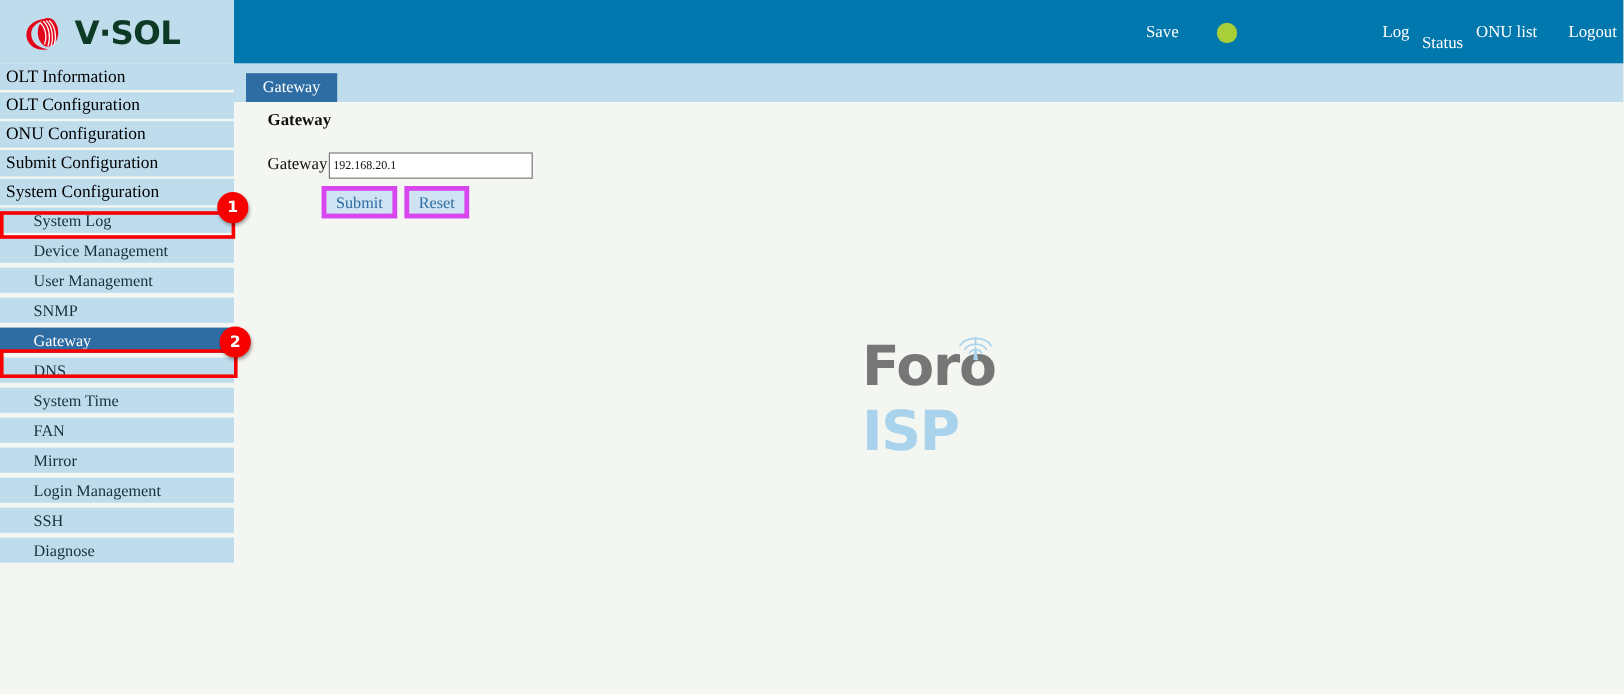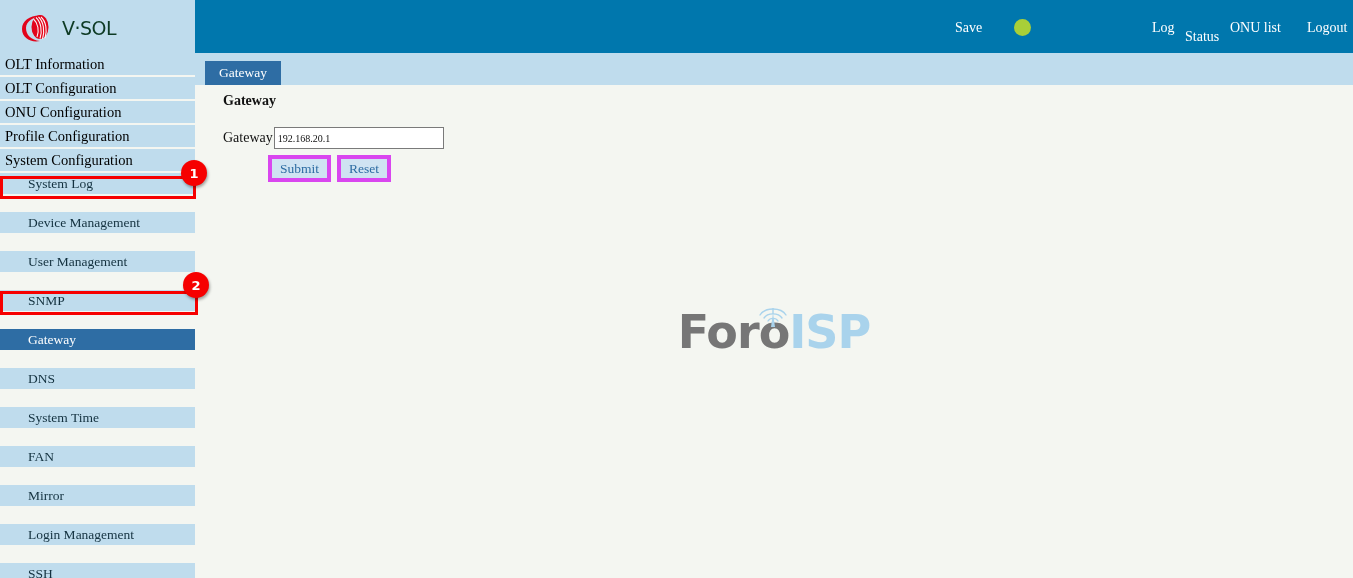--- a/index.html
+++ b/index.html
@@ -45,22 +45,22 @@
     align-items: center;
   }
   .logo-mark {
     width: 36px;
     height: 36px;
     position: relative;
     margin-right: 8px;
   }
   .logo-text {
     font-family: "DejaVu Sans", sans-serif;
-    font-weight: normal;
-    font-size: 19px;
+    font-weight: bold;
+    font-size: 27px;
     letter-spacing: -0.5px;
     color: #0d3a24;
   }
 
   .menu {
     list-style: none;
     margin: 0;
     padding: 0;
   }
   .menu-item {
@@ -76,21 +76,21 @@
     white-space: nowrap;
     overflow: hidden;
   }
   .submenu-item {
     height: 21px;
     line-height: 21px;
     background: #bfdced;
     color: #13313f;
     font-size: 13.5px;
     padding-left: 28px;
-    margin-bottom: 18px;
+    margin-bottom: 4px;
     box-sizing: border-box;
     cursor: pointer;
     white-space: nowrap;
     overflow: hidden;
   }
   .submenu-item.active {
     background: #2e6da4;
     color: #ffffff;
   }
 
@@ -218,20 +218,21 @@
     pointer-events: none;
   }
   .wm-inner {
     position: relative;
     font-family: "DejaVu Sans", sans-serif;
     font-weight: bold;
     font-size: 46px;
     letter-spacing: -1px;
     display: flex;
     align-items: baseline;
+    flex-direction: column;
   }
   .wm-foro { color: #767676; }
   .wm-isp  { color: #a9d3ec; }
   .wm-tower {
     position: absolute;
     left: 74px;
     top: -21px;
     width: 42px;
     height: 26px;
   }
@@ -284,21 +285,21 @@
           </svg>
         </div>
         <div class="logo-text">V·SOL</div>
       </div>
     </div>
 
     <ul class="menu">
       <li class="menu-item">OLT Information</li>
       <li class="menu-item">OLT Configuration</li>
       <li class="menu-item">ONU Configuration</li>
-      <li class="menu-item">Profile Configuration</li>
+      <li class="menu-item">Submit Configuration</li>
       <li class="menu-item">System Configuration</li>
       <li class="submenu-item">System Log</li>
       <li class="submenu-item">Device Management</li>
       <li class="submenu-item">User Management</li>
       <li class="submenu-item">SNMP</li>
       <li class="submenu-item active">Gateway</li>
       <li class="submenu-item">DNS</li>
       <li class="submenu-item">System Time</li>
       <li class="submenu-item">FAN</li>
       <li class="submenu-item">Mirror</li>

